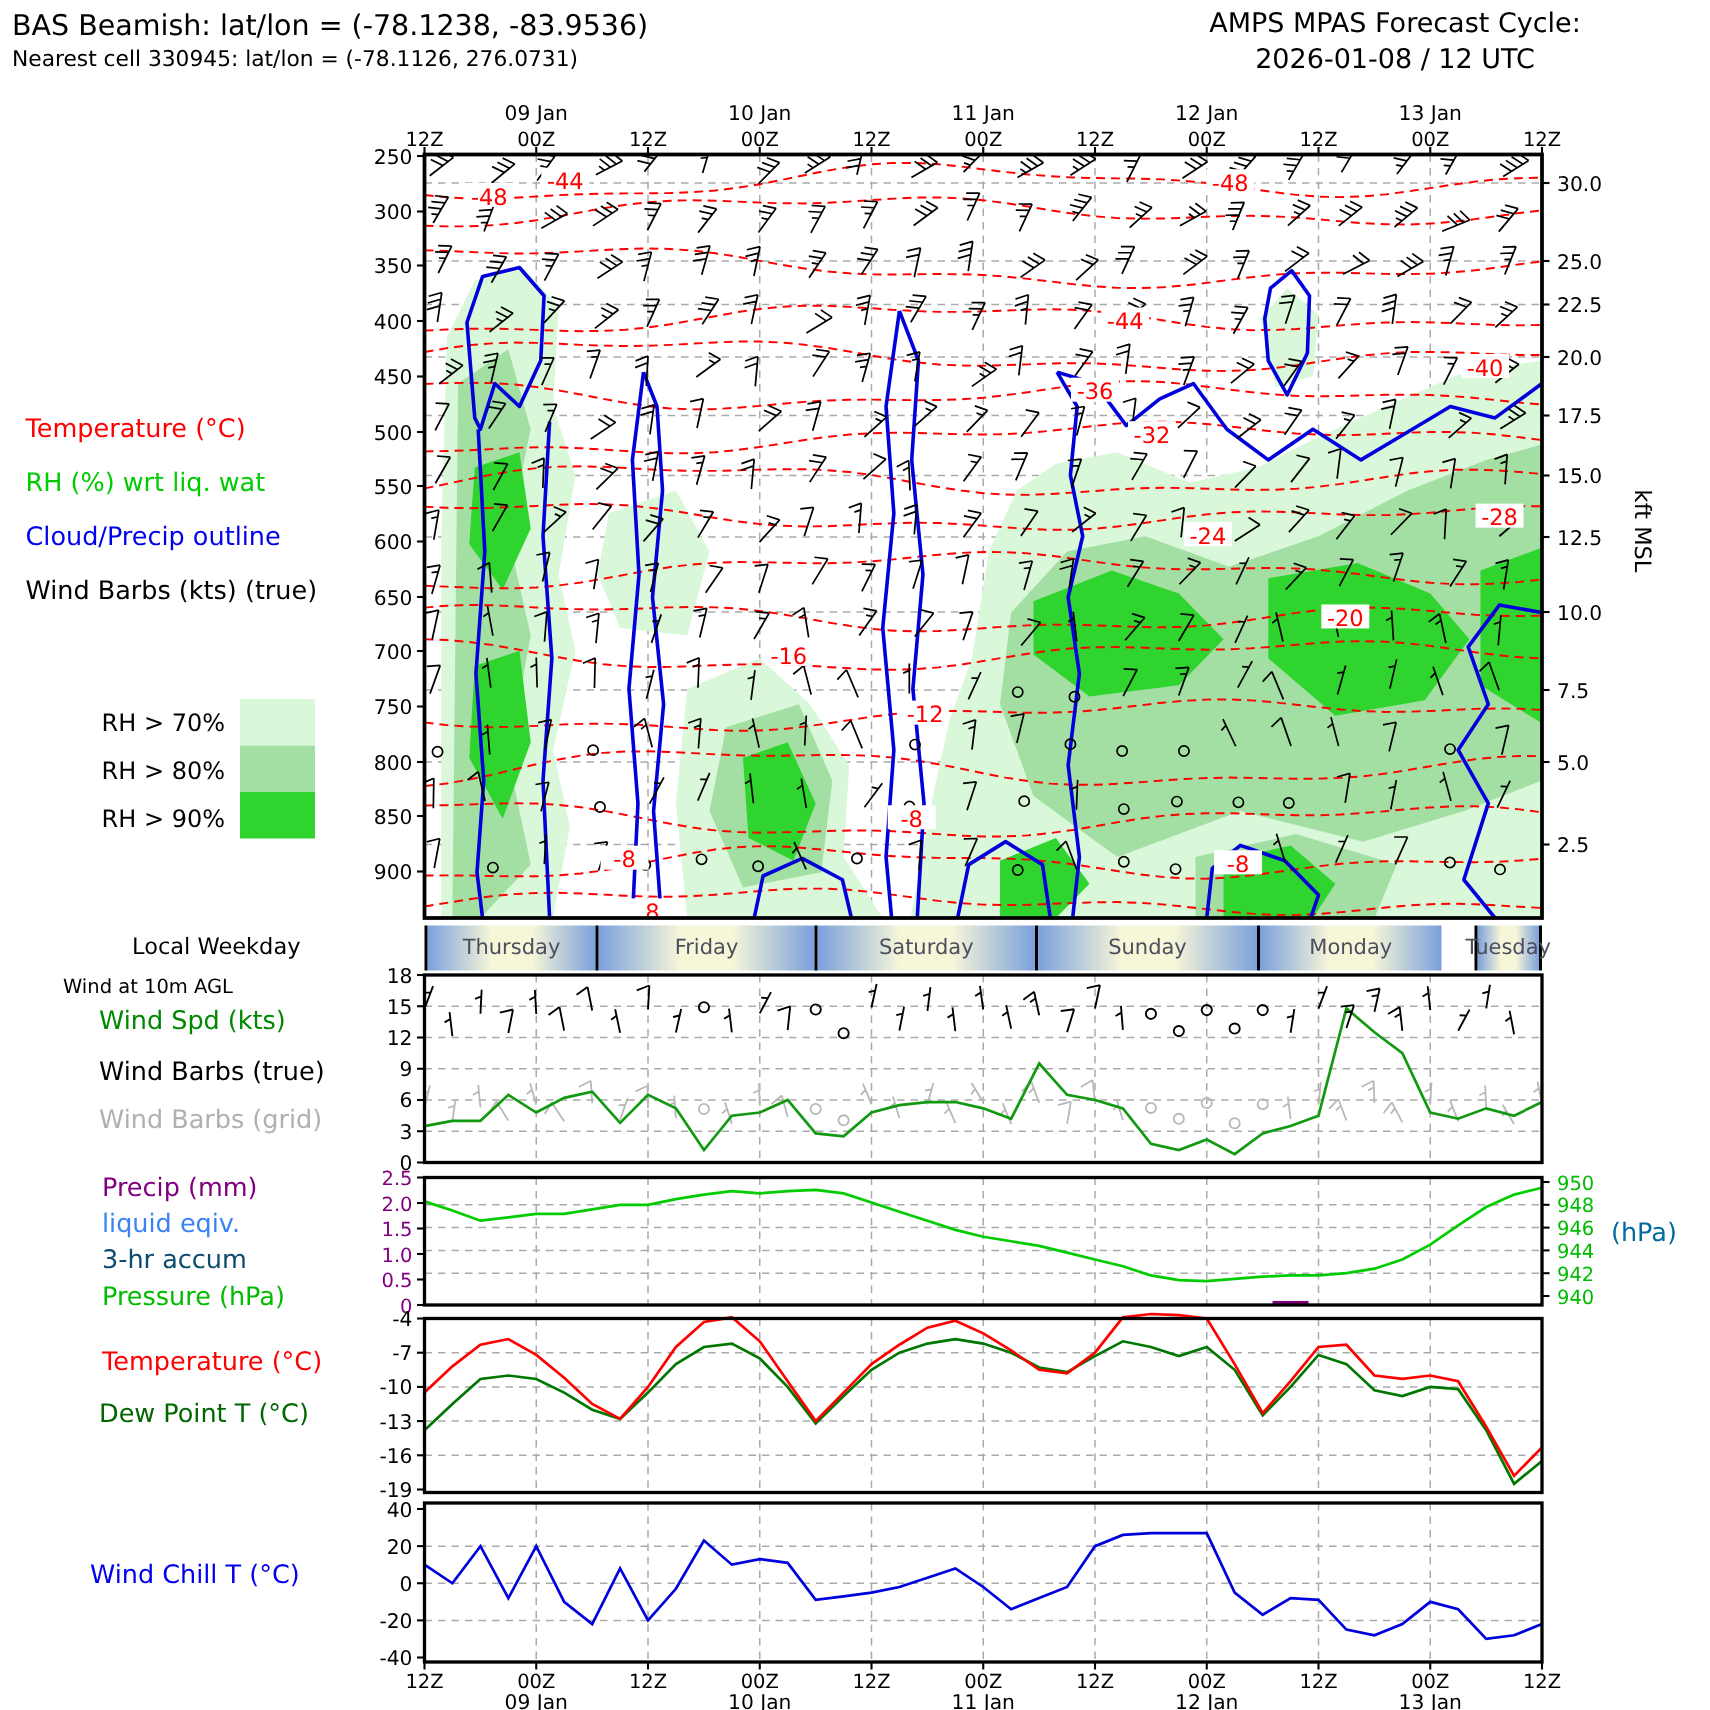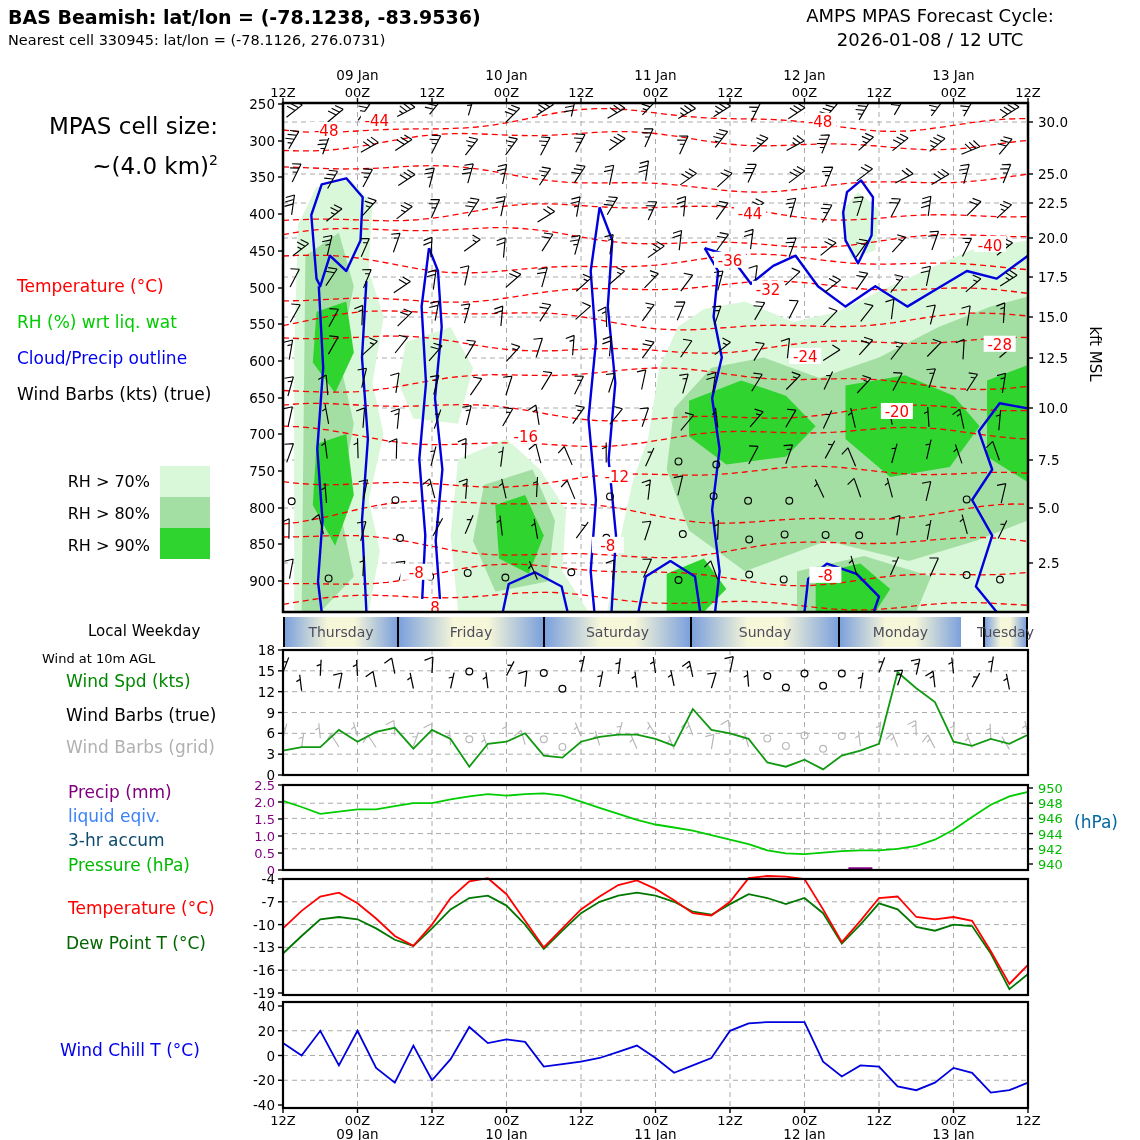--- a/index.html
+++ b/index.html
@@ -1,19 +1,19 @@
 <!DOCTYPE html>
 <html><head>
 <meta charset="utf-8">
 <style>
   html,body{margin:0;padding:0;background:#ffffff;}
   #page{position:relative;width:1140px;height:1140px;background:#fff;
         font-family:"DejaVu Sans","Liberation Sans",sans-serif;color:#000;overflow:hidden;}
   .abs{position:absolute;}
-  .hdr1{font-size:19px;font-weight:bold;}
+  .hdr1{font-size:19px;}
   .hdr2{font-size:14.5px;}
   .hdrR{font-size:18px;text-align:center;width:320px;}
   .side-big{font-size:23px;text-align:right;width:210px;}
   .leg{font-size:17px;white-space:nowrap;}
   .rhlab{font-size:16px;text-align:right;width:130px;}
   .swatch{position:absolute;left:160px;width:50px;height:31px;}
   .panlab{font-size:17px;white-space:nowrap;}
   .panlab-sm{font-size:13px;white-space:nowrap;}
   .daybar{position:absolute;top:617px;left:283px;width:745px;height:30px;}
   .daycell{position:absolute;top:0;height:30px;border-left:2px solid #000;box-sizing:border-box;
@@ -25,22 +25,20 @@
 </head>
 <body>
 
 <div id="page">
 
   <div class="abs hdr1" style="left:8px;top:6px;">BAS Beamish: lat/lon = (-78.1238, -83.9536)</div>
   <div class="abs hdr2" style="left:8px;top:32px;">Nearest cell 330945: lat/lon = (-78.1126, 276.0731)</div>
   <div class="abs hdrR" style="left:770px;top:5px;">AMPS MPAS Forecast Cycle:</div>
   <div class="abs hdrR" style="left:770px;top:29px;">2026-01-08 / 12 UTC</div>
 
-  <div class="abs side-big" style="left:8px;top:113px;">MPAS cell size:</div>
-  <div class="abs side-big" style="left:8px;top:152px;"><span>~(4.0 km)</span><sup style="font-size:14px;">2</sup></div>
 
   <div class="abs leg" style="left:17px;top:276px;color:#ff0000;">Temperature (°C)</div>
   <div class="abs leg" style="left:17px;top:312px;color:#00cc00;">RH (%) wrt liq. wat</div>
   <div class="abs leg" style="left:17px;top:348px;color:#0000ee;">Cloud/Precip outline</div>
   <div class="abs leg" style="left:17px;top:384px;color:#000;">Wind Barbs (kts) (true)</div>
 
   <div class="abs rhlab" style="left:20px;top:472px;">RH &gt; 70%</div>
   <div class="abs rhlab" style="left:20px;top:504px;">RH &gt; 80%</div>
   <div class="abs rhlab" style="left:20px;top:536px;">RH &gt; 90%</div>
   <div class="swatch" style="top:466px;background:#d9f7d9;"></div>

